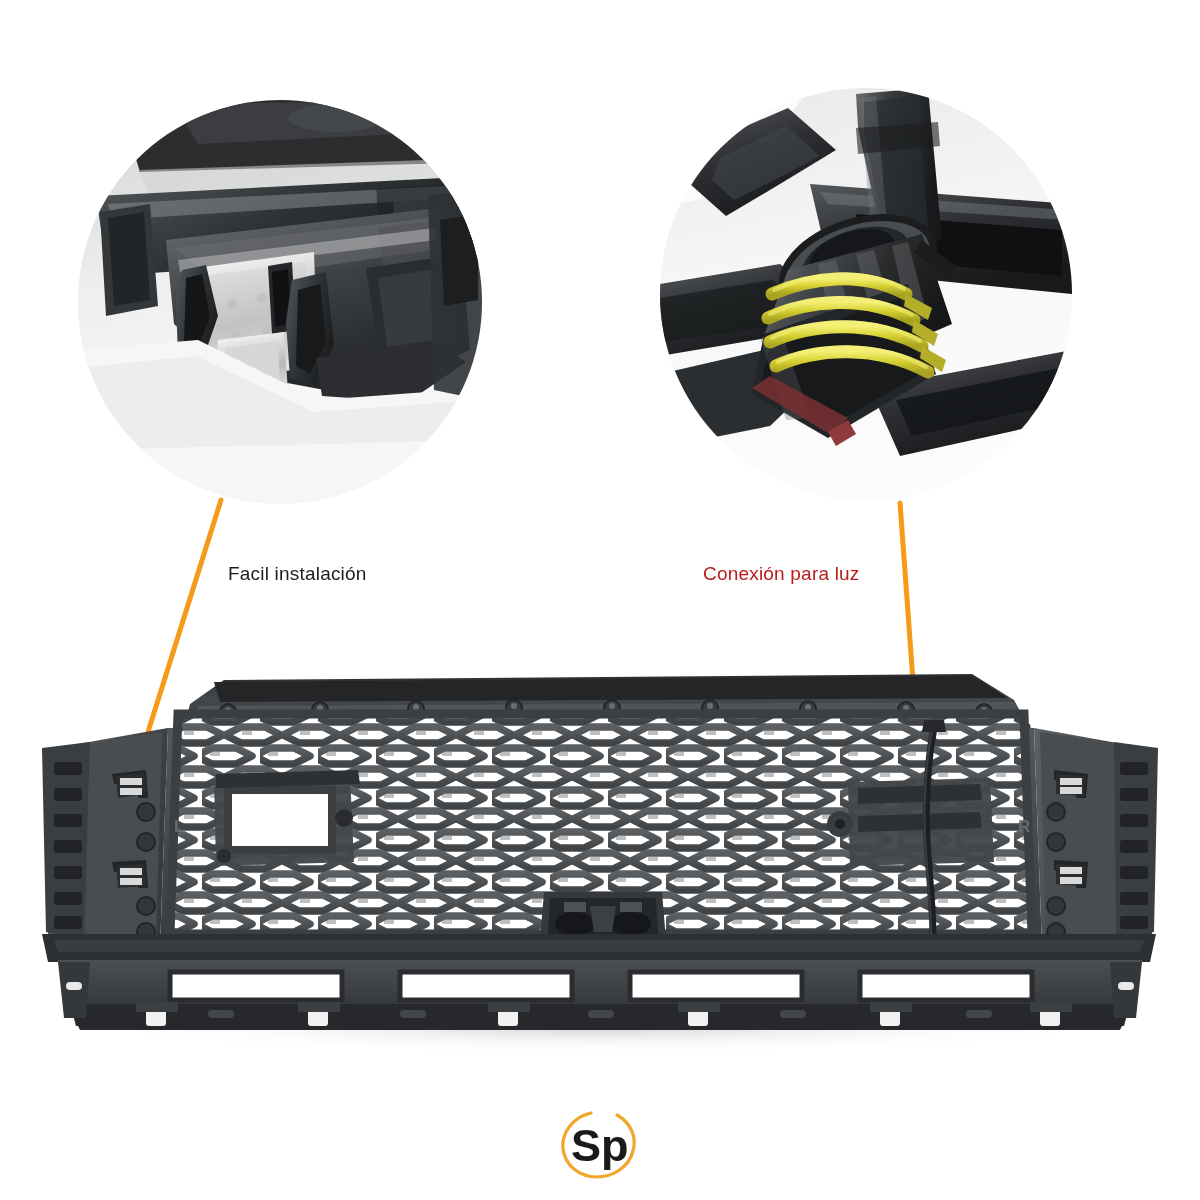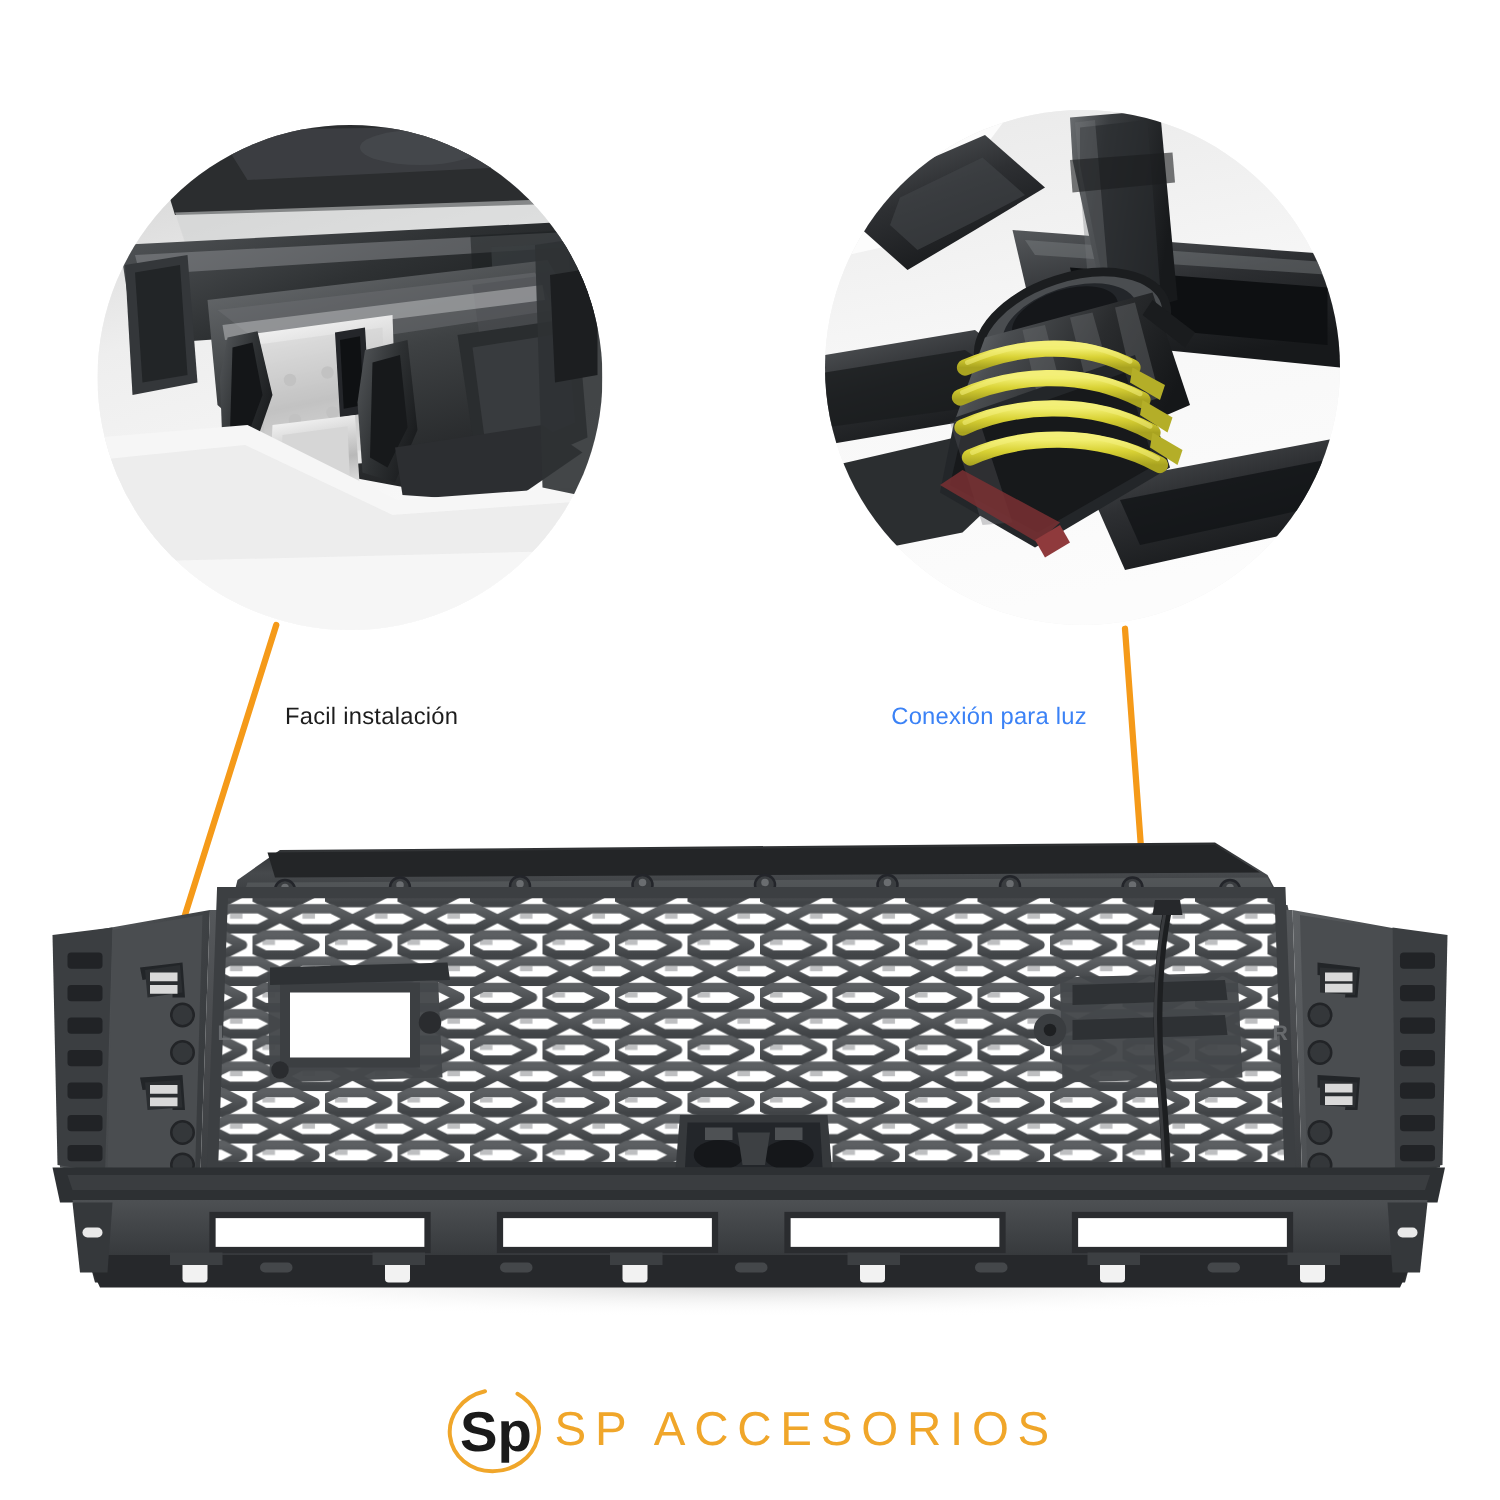--- a/index.html
+++ b/index.html
@@ -286,21 +286,21 @@
 
     <ellipse cx="102" cy="793" rx="22" ry="19" fill="none" stroke="#F59A19" stroke-width="5"></ellipse>
 
     <line x1="900" y1="503" x2="929" y2="900" stroke="#F59A19" stroke-width="5" stroke-linecap="round"></line>
 
     <ellipse cx="930" cy="923" rx="21" ry="22" fill="none" stroke="#F59A19" stroke-width="5"></ellipse>
   </svg>
 
   <div class="callout-label" id="label-left" style="color: rgb(29, 29, 29);">Facil instalación</div>
 
-  <div class="callout-label" id="label-right" style="color: #3b82f6; margin-left: 10px;">Conexión para luz</div>
+  <div class="callout-label" id="label-right" style="color: #b91c1c;">Conexión para luz</div>
 
   <div id="product">
     <svg viewBox="0 0 1144 390" preserveAspectRatio="xMidYMid meet">
       <defs>
         <linearGradient id="gTop" x1="0" y1="0" x2="0" y2="1">
           <stop offset="0" stop-color="#2a2c2e"></stop>
           <stop offset="0.45" stop-color="#46494c"></stop>
           <stop offset="1" stop-color="#34373a"></stop>
         </linearGradient>
         <linearGradient id="gBody" x1="0" y1="0" x2="0" y2="1">
@@ -573,16 +573,15 @@
 
   <div id="brand">
     <div id="brand-mark">
       <svg viewBox="0 0 86 78">
 
         <path d="M60,10 C74,18 80,32 76,46 C72,62 56,72 40,72 C22,72 8,60 6,44 C4,28 16,12 34,8" fill="none" stroke="#F0A62A" stroke-width="3.2" stroke-linecap="round"></path>
 
         <text x="14" y="56" font-family="Liberation Sans, sans-serif" font-size="45" font-weight="700" fill="#1a1a1a">Sp</text>
       </svg>
     </div>
-    <div id="brand-word" style="color: rgb(240, 166, 42);">SP ACCESORIOS</div>
   </div>
 
 </div>
 
 </body></html>

